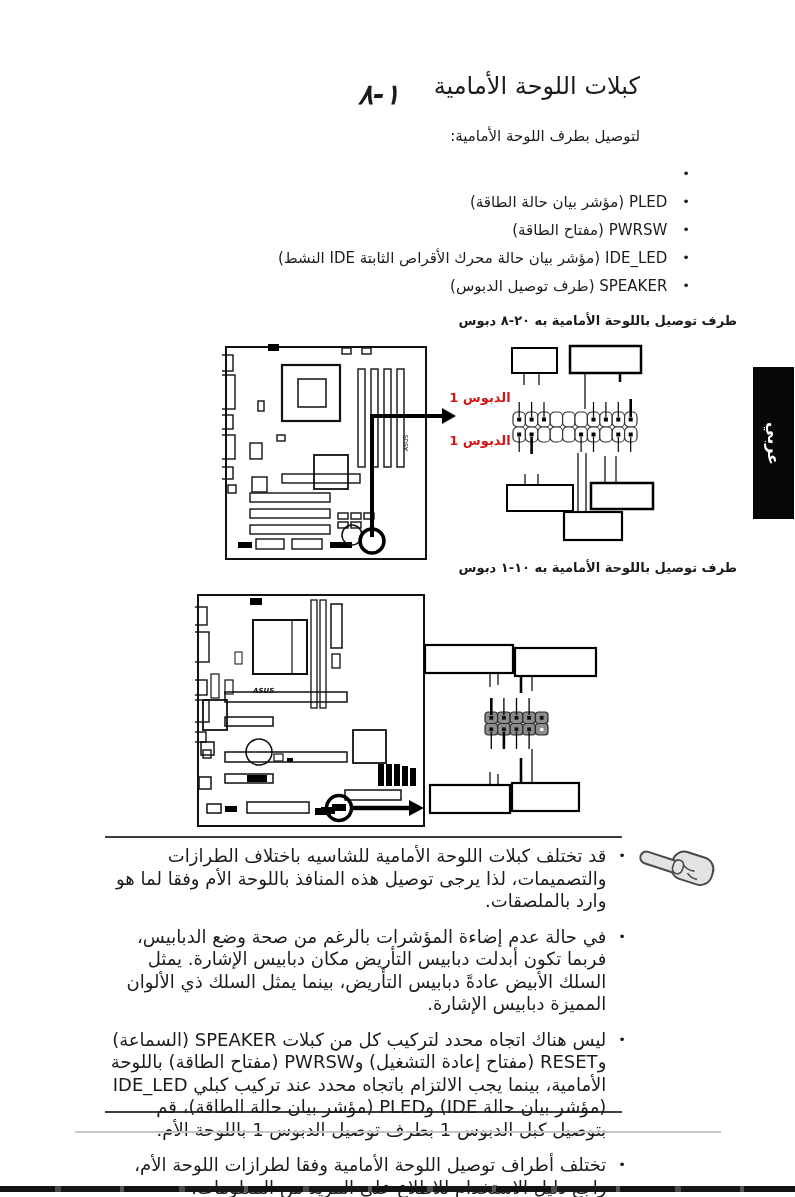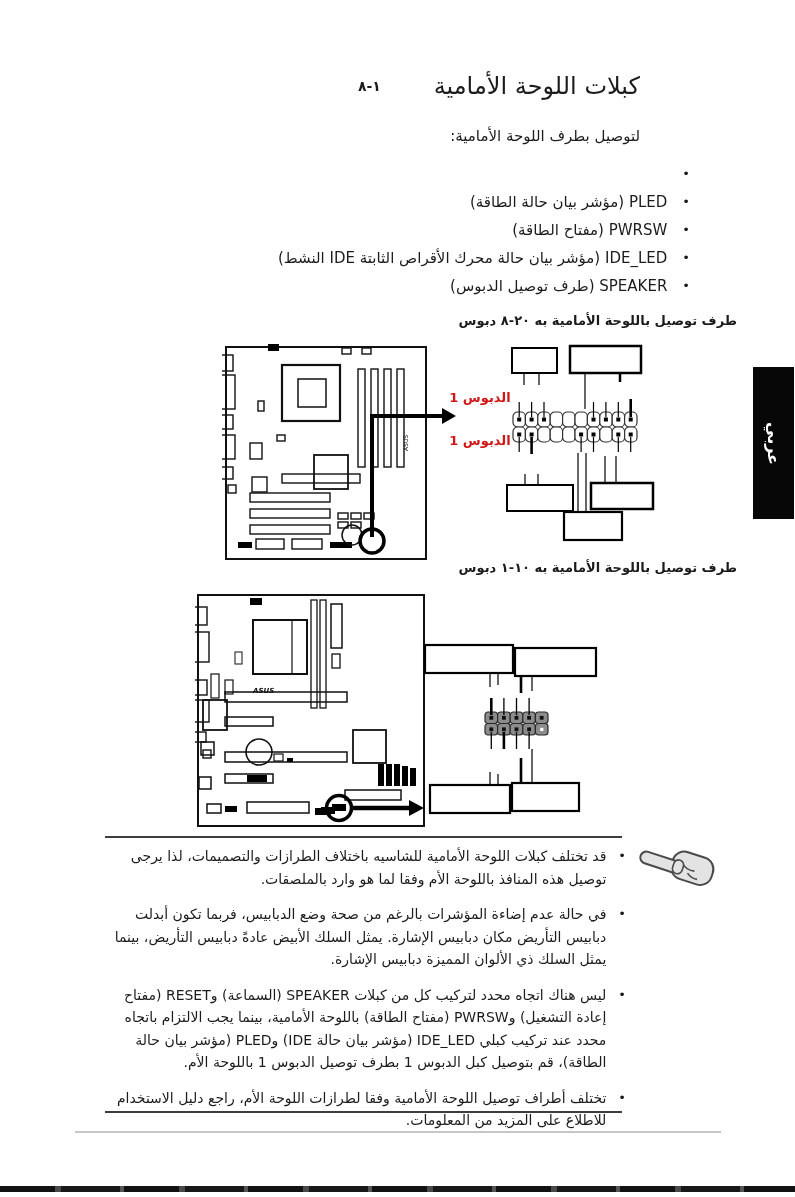--- a/index.html
+++ b/index.html
@@ -2,36 +2,36 @@
 <html lang="ar"><head>
 <meta charset="utf-8">
 <style>
   html,body{margin:0;padding:0;background:#888;}
   .page{
     position:relative;width:795px;height:1197px;background:#ffffff;
     margin:0 auto;overflow:hidden;
     font-family:"DejaVu Sans",sans-serif;color:#1c1c1c;
   }
   .abs{position:absolute;}
-  .title-number{left:358px;top:78px;font-size:14px;font-weight:bold;direction:ltr;}
+  .title-number{left:358px;top:78px;font-size:28px;font-weight:bold;direction:ltr;font-style:italic;}
   .page-title{right:155px;top:72px;font-size:24px;font-weight:normal;direction:rtl;}
   .intro{right:155px;top:127px;font-size:15px;direction:rtl;}
   .cable-list{right:105px;top:160px;direction:rtl;}
   .cable-item{display:flex;gap:15px;align-items:flex-start;line-height:28px;font-size:15px;direction:rtl;}
   .cable-item .bullet{font-size:13px;line-height:28px;}
   .sec-heading{right:58px;font-size:13px;font-weight:bold;direction:rtl;white-space:nowrap;}
   .sec-heading .num{direction:ltr;unicode-bidi:isolate;display:inline-block;}
   .pin1-label{width:62px;text-align:center;font-size:13px;font-weight:bold;direction:rtl;white-space:nowrap;}
   .side-tab{left:753px;top:367px;width:41px;height:152px;background:#070707;display:flex;align-items:center;justify-content:center;}
   .side-tab span{color:#fff;font-size:16px;font-weight:bold;transform:rotate(90deg);white-space:nowrap;letter-spacing:1px;}
   .rule{background:#3d3d3d;height:2px;}
   .notes{left:104px;top:845px;width:522px;direction:rtl;}
   .note{display:flex;gap:12px;margin-bottom:13px;direction:rtl;}
   .note .bullet{font-size:13px;line-height:22px;}
-  .note .txt{font-size:14px;line-height:22.5px;text-align:right;}
+  .note .txt{font-size:18px;line-height:22.5px;text-align:right;}
   .footer-rule{left:75px;top:1131px;width:646px;height:2px;background:#c6c6c6;}
   .footer-text{left:98px;top:1139px;font-size:15px;direction:rtl;}
   .bottom-edge{left:0;top:1186px;width:795px;height:6px;
     background:repeating-linear-gradient(90deg,#121212 0 55px,#4a4a4a 55px 61px,#181818 61px 120px,#555 120px 124px);}
   svg{display:block;}
 </style>
 </head>
 <body>
 
 <div class="page">

